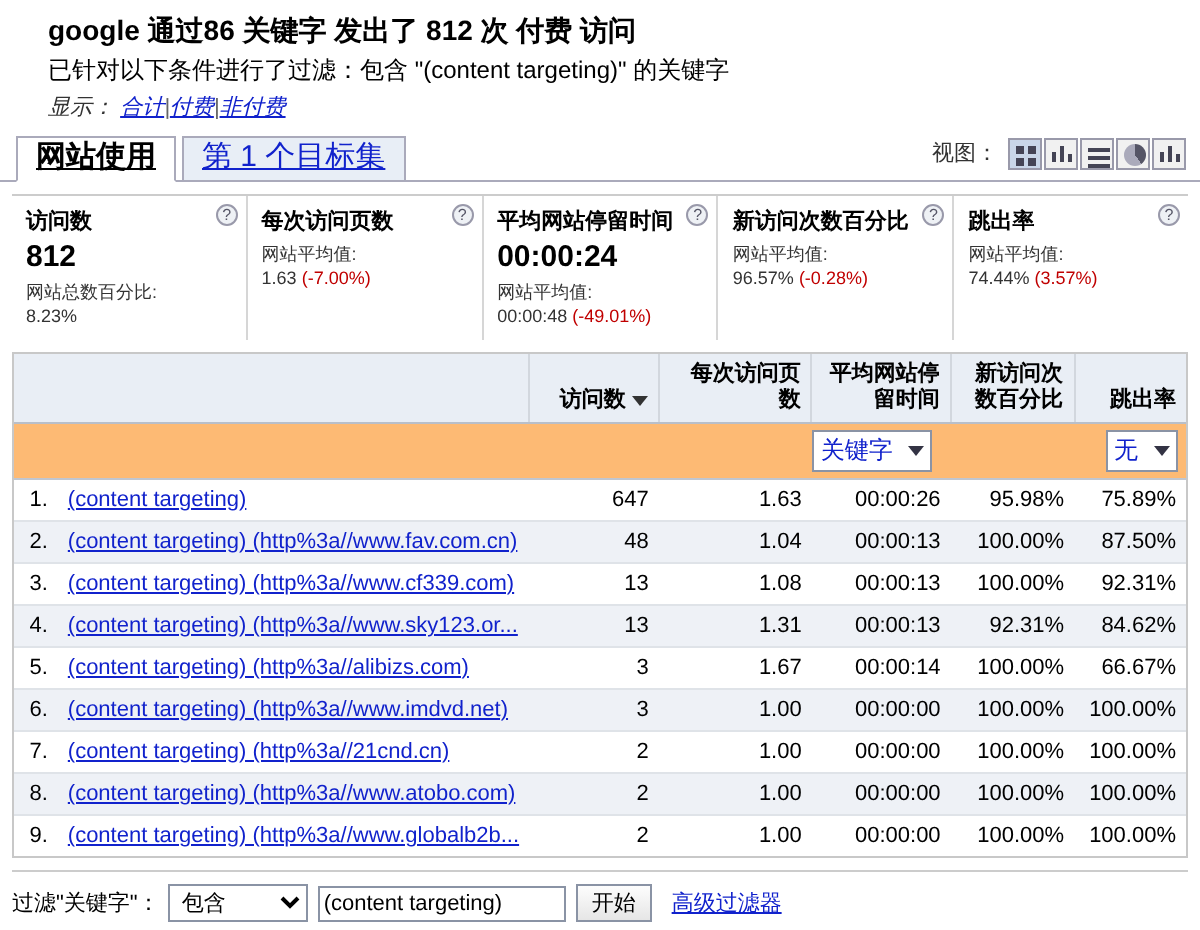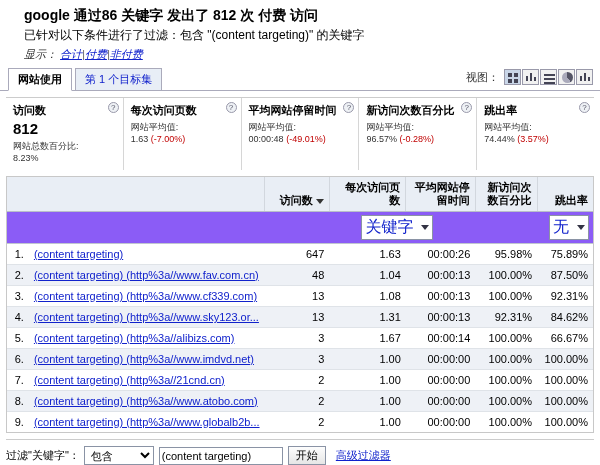--- a/index.html
+++ b/index.html
@@ -29,33 +29,34 @@
     height: 24px;
     border-bottom: 1px solid #aab;
     background: #fff;
   }
   .tabs { position: absolute; left: 8px; bottom: -1px; display: flex; }
   .tab {
     border: 1px solid #aab;
     border-bottom: 1px solid #aab;
     background: #e8eef6;
     padding: 3px 9px 4px 9px;
-    font-size: 11px;
+    font-size: 15px;
     color: #1122cc;
     margin-right: 3px;
     cursor: pointer;
     line-height: 14px;
+    text-decoration: underline;
   }
   .tab.active {
     background: #fff;
     border-bottom: 1px solid #fff;
     color: #000;
     font-weight: bold;
   }
-  .viewbox { position: absolute; right: 6px; top: 2px; display: flex; align-items: flex-end; }
+  .viewbox { position: absolute; right: 6px; top: 2px; display: flex; align-items: flex-start; }
   .viewlabel { font-size: 11px; color: #333; margin-right: 5px; }
   .viewicons { display: flex; }
   .vicon {
     width: 17px; height: 16px;
     border: 1px solid #99a;
     background: #f1f1f1;
     margin-right: 1px;
     position: relative;
     cursor: pointer;
   }
@@ -105,24 +106,24 @@
     border: 1px solid #99a; background: #eef1f5;
     color: #556; font-size: 8px; line-height: 10px; text-align: center;
     cursor: pointer;
   }
 
   
   .tablewrap { margin: 6px 6px 0 6px; border: 1px solid #c8c8c8; }
   table { border-collapse: collapse; width: 100%; }
 
   .dimrow td {
-    background: #8b5cf6;
+    background: #fdba74;
     border-bottom: 1px solid #c0c6d0;
     padding: 3px 4px;
-    font-size: 16px;
+    font-size: 12px;
   }
   .seltrigger {
     display: inline-flex; align-items: center;
     border: 1px solid #8a93a5; background: #fff;
     padding: 1px 3px; cursor: pointer;
     color: #1122cc;
   }
   .seltrigger .cap { margin-right: 8px; }
   .caret { width: 0; height: 0; border-left: 4px solid transparent; border-right: 4px solid transparent; border-top: 5px solid #334; }
 
@@ -256,20 +257,21 @@
       <div class="m-name">每次访问页数</div>
       <div class="m-sub">
         <span>网站平均值:</span><br>
         <span>1.63</span>
         <span class="neg">(-7.00%)</span>
       </div>
     </div>
     <div class="metric">
       <div class="help">?</div>
       <div class="m-name">平均网站停留时间</div>
+      <div class="m-val">00:00:24</div>
       <div class="m-sub">
         <span>网站平均值:</span><br>
         <span>00:00:48</span>
         <span class="neg">(-49.01%)</span>
       </div>
     </div>
     <div class="metric">
       <div class="help">?</div>
       <div class="m-name">新访问次数百分比</div>
       <div class="m-sub">

